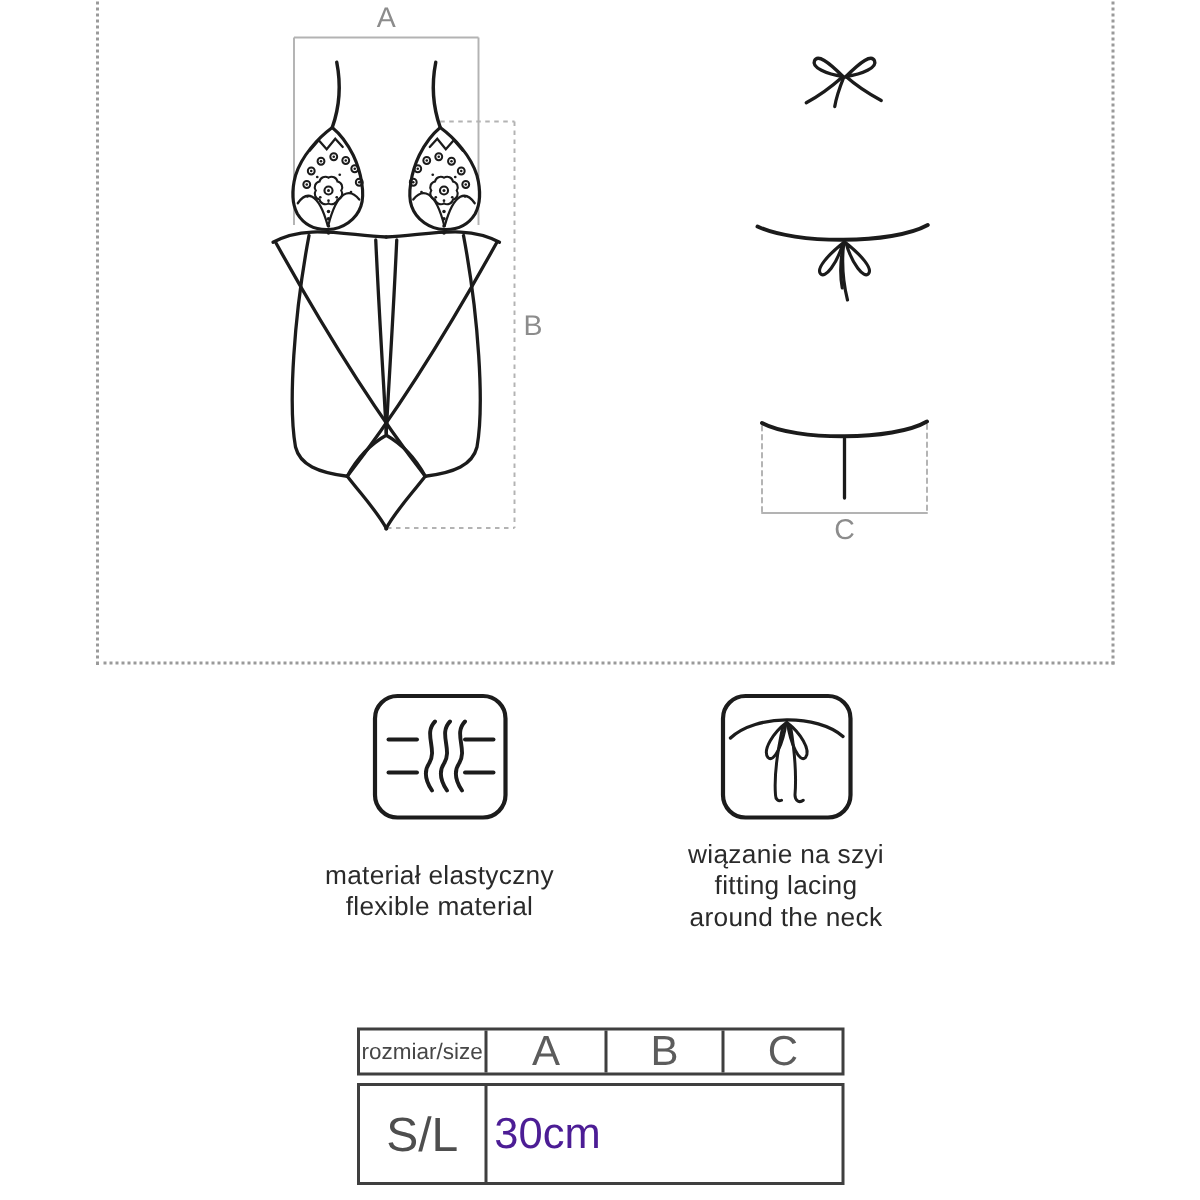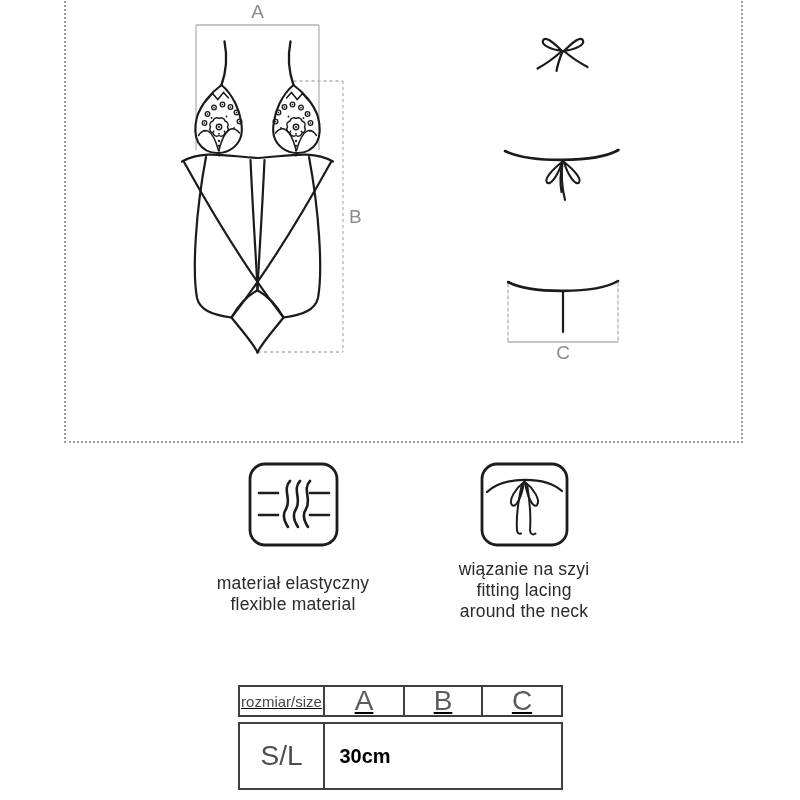--- a/index.html
+++ b/index.html
@@ -13,32 +13,32 @@
     position:absolute; left:64px; top:-6px; width:679px; height:449px;
     border:2px dotted #9a9a9a;
   }
   .diagram-svg { position:absolute; left:0; top:0; }
   .feature { position:absolute; text-align:center; }
   .feature-icon { display:block; margin:0 auto; }
   .caption { font-size:17.5px; line-height:21px; color:#2a2a2a; letter-spacing:0.2px; }
   
   .size-table { position:absolute; left:238px; top:685px; width:325px; }
   .trow { display:flex; border:2px solid #3f3f3f; background:#fff; }
-  .trow.head { height:32px;text-decoration:underline; }
+  .trow.head { height:32px; }
   .trow.body { height:68px; margin-top:5px; }
   .tcell {
     display:flex; align-items:center; justify-content:center;
     border-right:2px solid #3f3f3f; overflow:hidden;
   }
   .tcell:last-child { border-right:none; }
   .c0 { width:85px; } .c1 { width:80px; } .c2 { width:78px; } .c3 { width:78px; flex:1; }
   .hd-label { font-size:15px; color:#474747; }
   .hd-letter { font-size:28px; color:#5c5c5c; }
-  .sz { font-size:28px; color:#4e4e4e; }
-  .val { font-size:20px; color:#000000;font-weight:bold; }
+  .sz { font-size:32px; color:#4e4e4e; }
+  .val { font-size:29px; color:#4c1d95; }
   svg text { font-family:"Liberation Sans", sans-serif; }
 </style>
 </head>
 <body>
 
 <div id="stage">
 
   <div class="dotted-frame"></div>
 
   <svg class="diagram-svg" width="800" height="450" viewBox="0 0 800 450">

